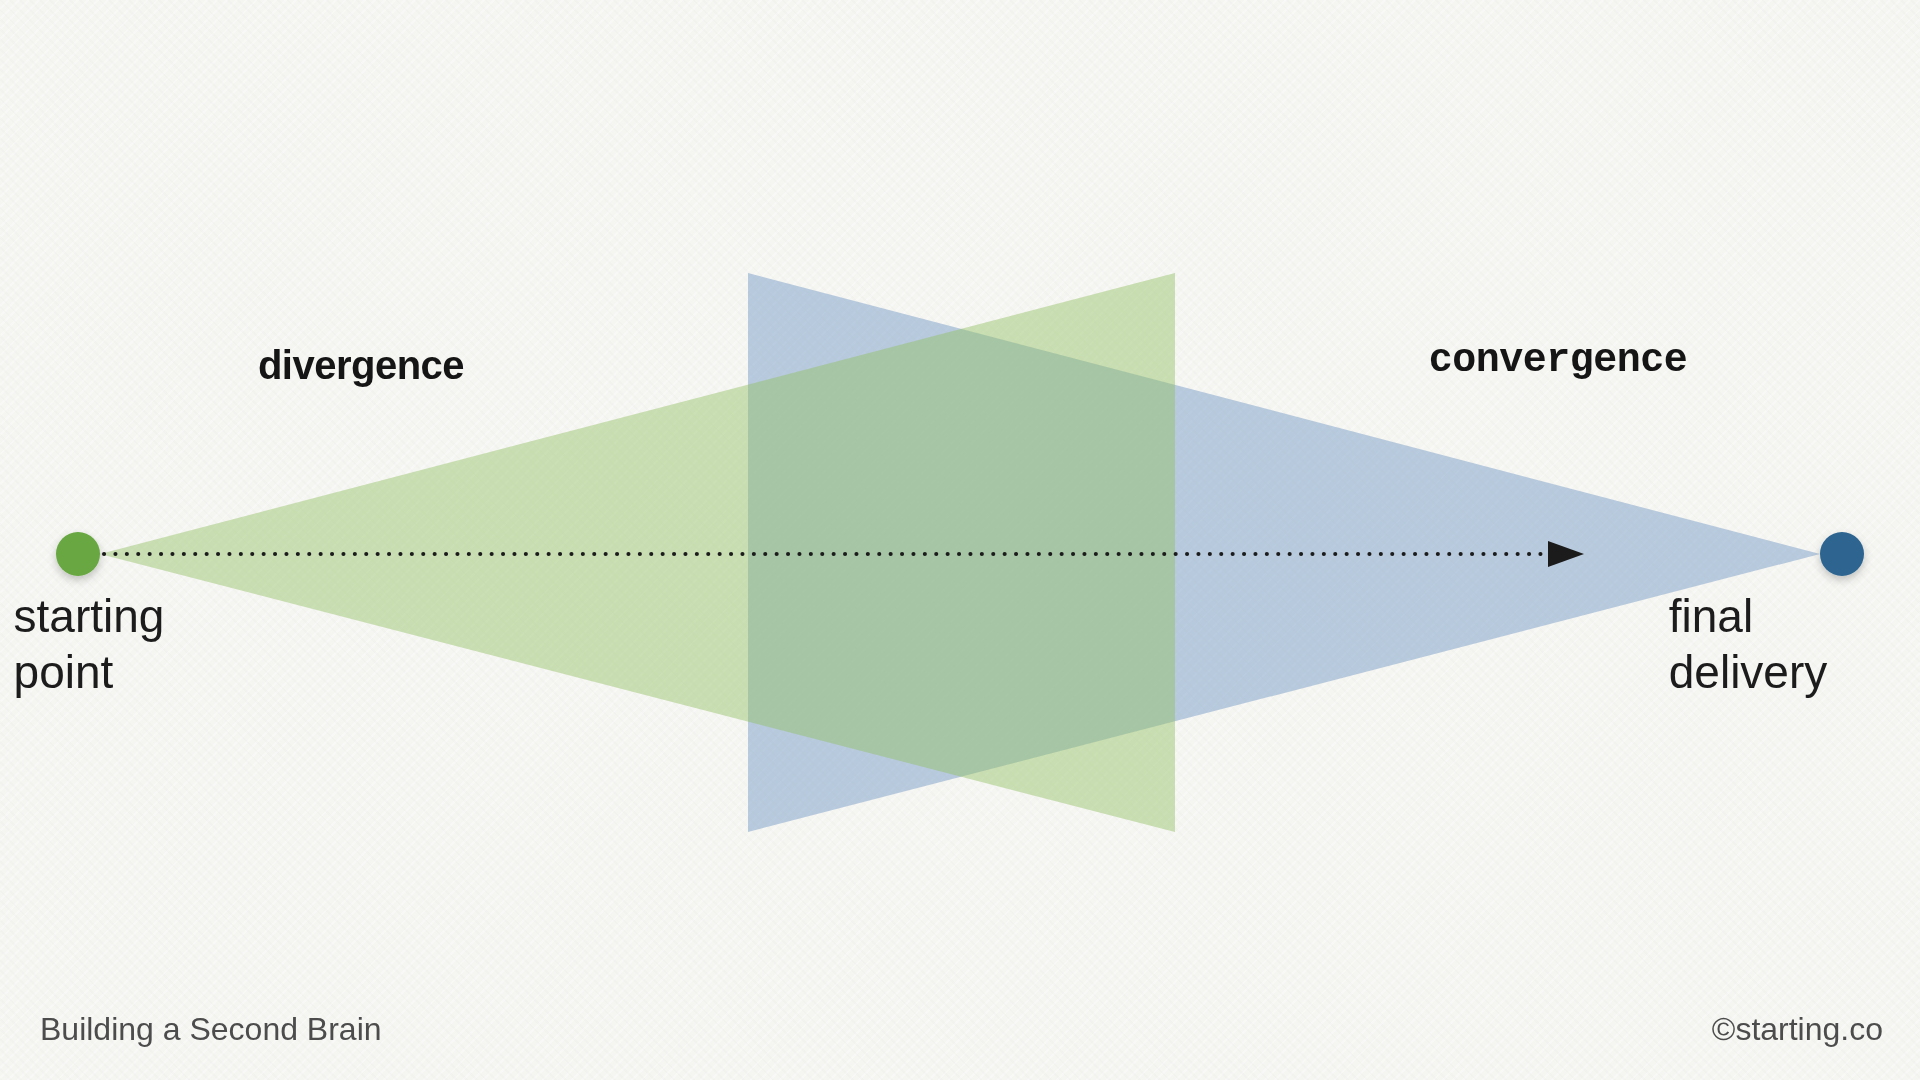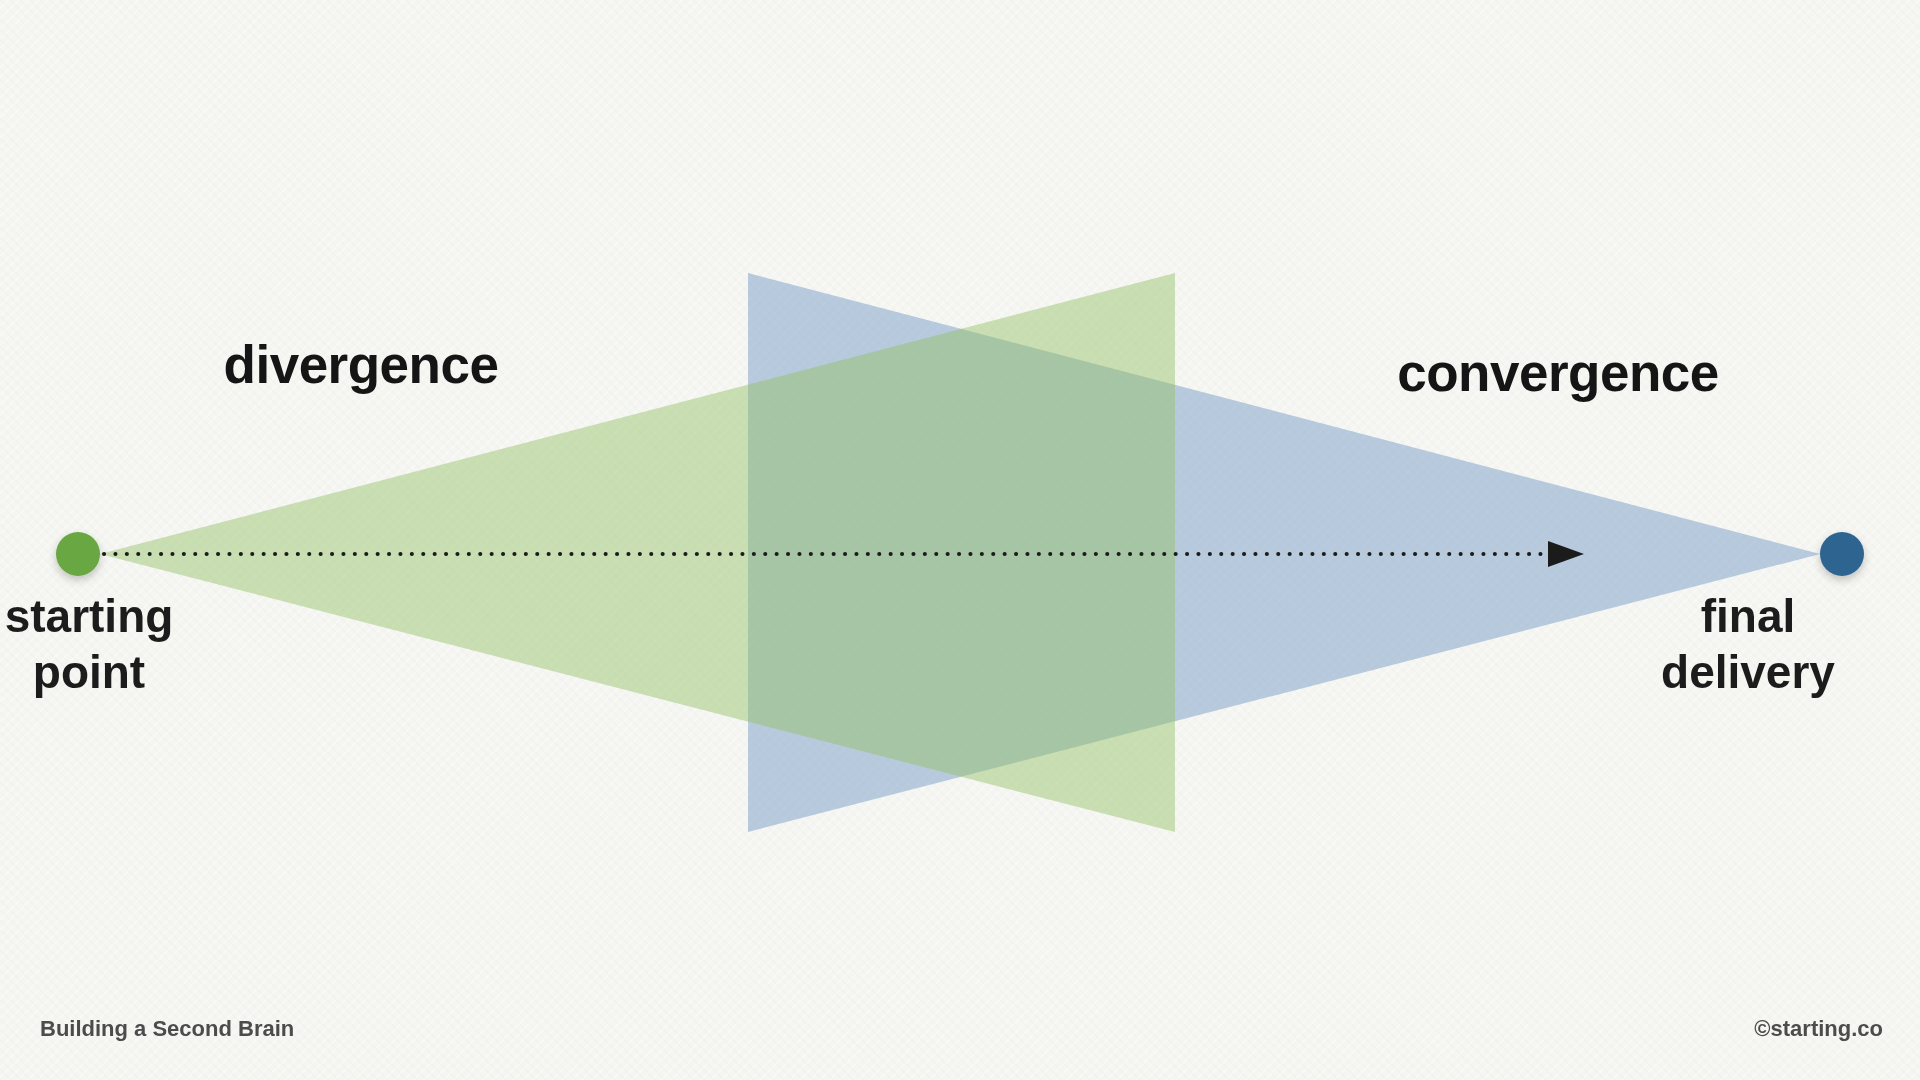--- a/index.html
+++ b/index.html
@@ -35,44 +35,44 @@
     stroke-dasharray: 0.1 11.3;
     fill: none;
   }
   .arrowhead { fill: var(--arrow, #1b1b1b); }
   .dot-green { fill: var(--green-dot, #68a742); }
   .dot-blue  { fill: var(--blue-dot, #2d6590); }
 
   .heading {
     position: absolute;
     transform: translateX(-50%);
-    font-size: 53px;
+    font-size: 40px;
     line-height: 58px;
     font-weight: 600;
     color: var(--heading-text, #151515);
     letter-spacing: -0.5px;
     white-space: nowrap;
   }
   .endpoint-label {
     position: absolute;
     transform: translateX(-50%);
     font-size: 46px;
     line-height: 56px;
-    font-weight: 700;
+    font-weight: 400;
     color: var(--label-text, #1c1c1c);
-    text-align: center;
+    text-align: left;
     white-space: nowrap;
   }
   .endpoint-label span { display: block; }
   .footer-text {
     position: absolute;
     top: 1012px;
-    font-size: 22px;
+    font-size: 32px;
     line-height: 34px;
-    font-weight: 700;
+    font-weight: 400;
     color: var(--footer-text, #4c4c4c);
     white-space: nowrap;
   }
   .footer-left  { left: 40px; }
   .footer-right { right: 37px; }
 </style>
 </head>
 <body>
 
 <div class="canvas">
@@ -90,21 +90,21 @@
 
     <line class="dots-line" x1="104" y1="554" x2="1544" y2="554"></line>
     <polygon class="arrowhead" points="1548,541 1548,567 1584,554"></polygon>
 
     <circle class="dot-green" cx="78" cy="554" r="22" filter="url(#dot-shadow)"></circle>
     <circle class="dot-blue" cx="1842" cy="554" r="22" filter="url(#dot-shadow)"></circle>
   </svg>
 
   <div class="heading" style="left:361px; top:336px;">divergence</div>
 
-  <div class="heading" style="left:1558px; top:344px;">convergence</div>
+  <div class="heading" style="left:1558px; top:332px;font-family:Liberation Mono, monospace;">convergence</div>
 
   <div class="endpoint-label" style="left:89px; top:588px;">
     <span>starting</span>
     <span>point</span>
   </div>
 
   <div class="endpoint-label" style="left:1748px; top:588px;">
     <span>final</span>
     <span>delivery</span>
   </div>

